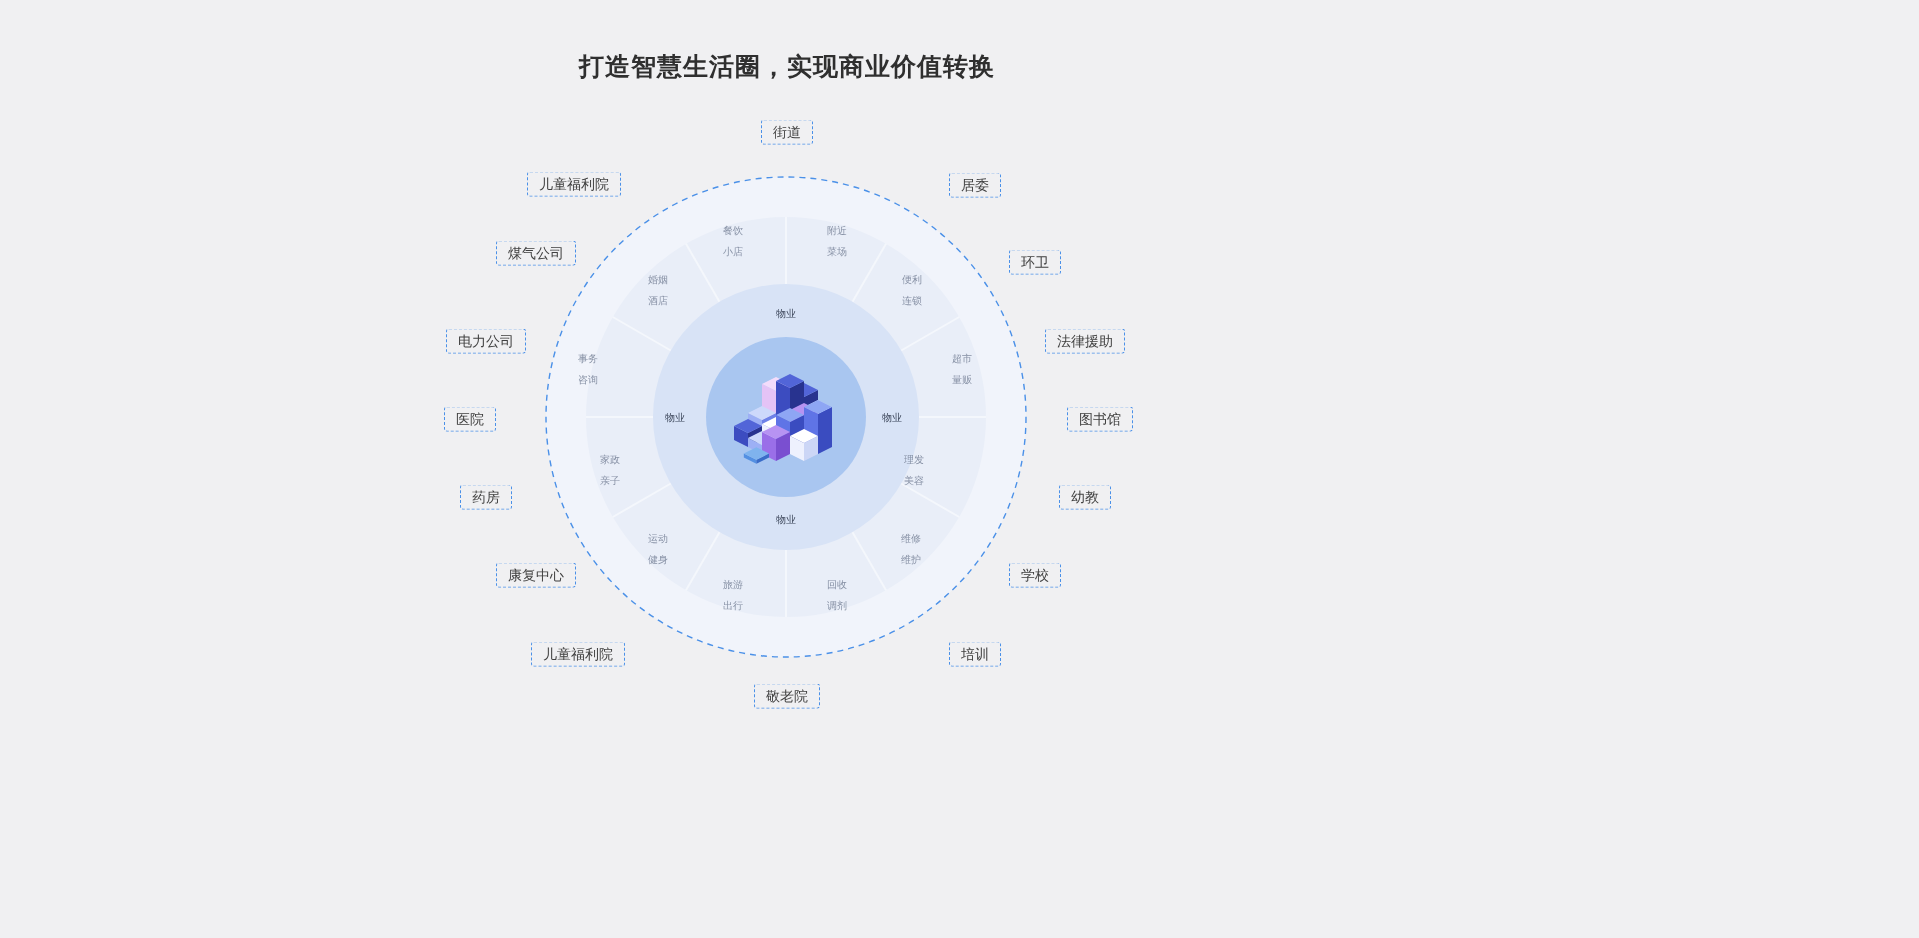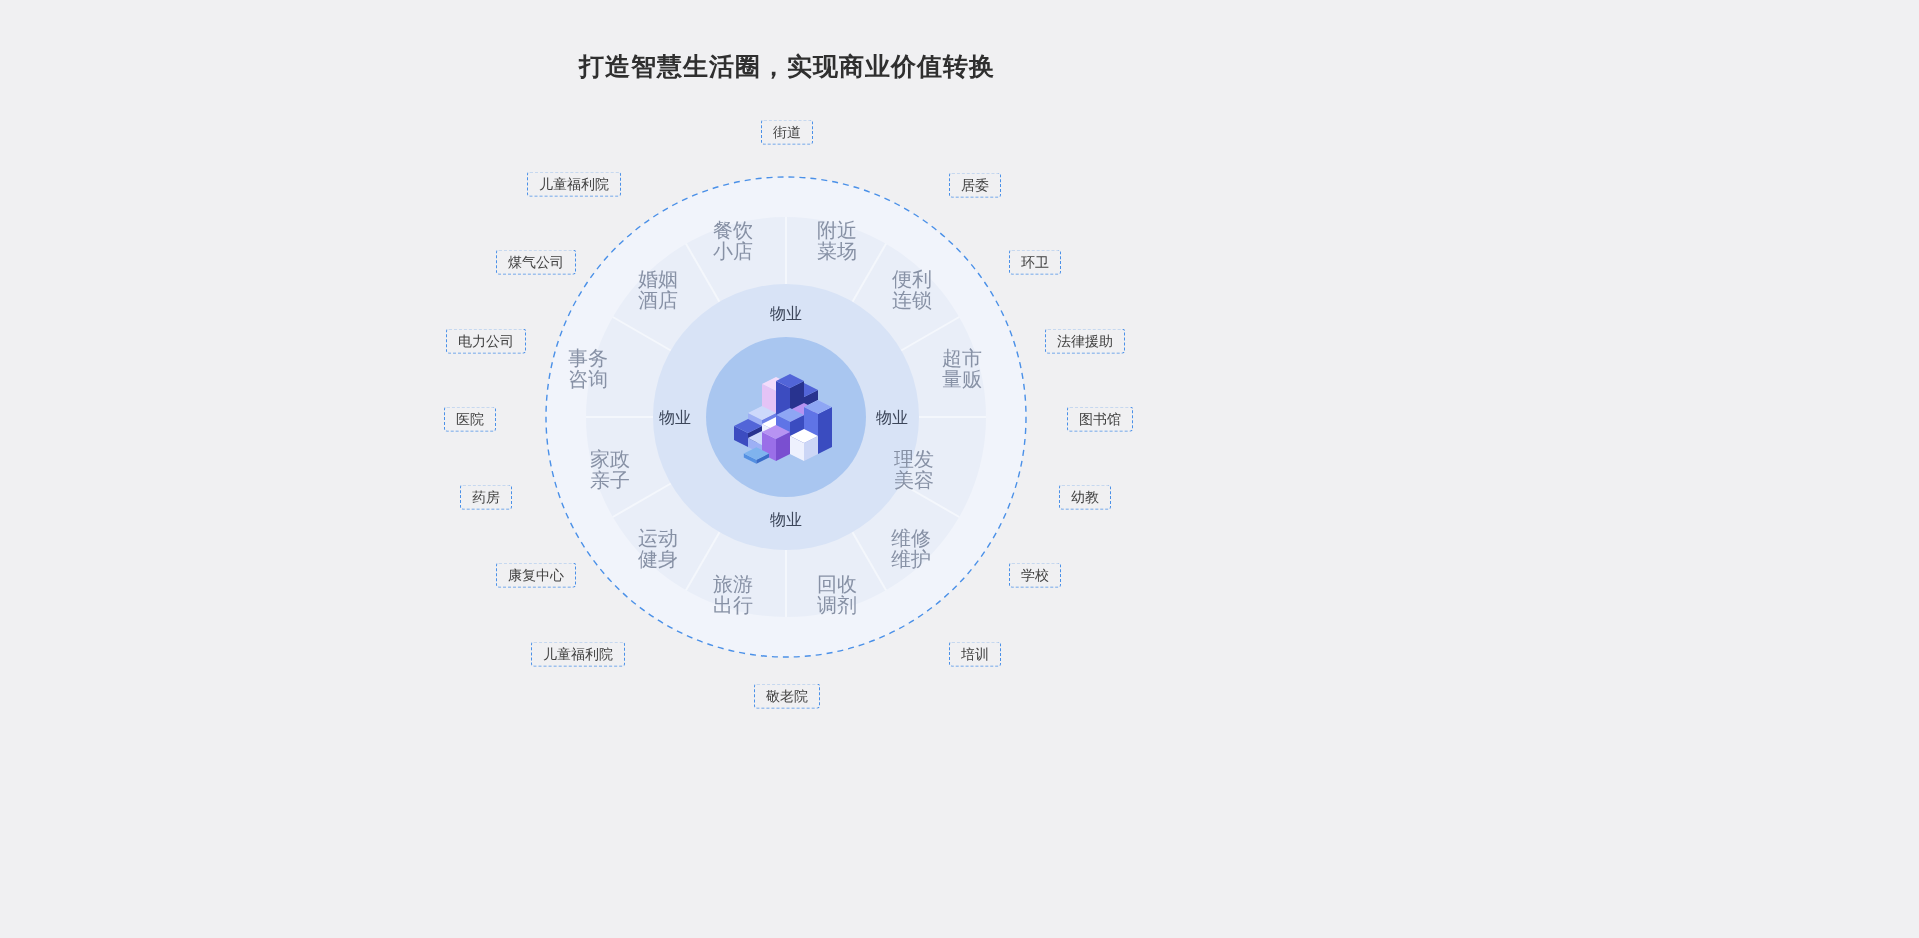--- a/index.html
+++ b/index.html
@@ -35,27 +35,27 @@
   .c-boundary{fill:none;stroke:var(--accent-blue);stroke-width:1.4;stroke-dasharray:6 5;}
   .dividers line{stroke:var(--divider-line);stroke-width:2;}
   .node{
     position:absolute;transform:translate(-50%,-50%);
     border:1px dashed var(--accent-blue);border-radius:3px;
     padding:4px 11px;font-size:14px;line-height:15px;
     color:var(--node-text);white-space:nowrap;background:transparent;
   }
   .segment-label{
     position:absolute;transform:translate(-50%,-50%);
-    text-align:center;font-size:20px;line-height:21px;
+    text-align:center;font-size:10px;line-height:21px;
     color:var(--segment-text);white-space:nowrap;
   }
   .segment-label span{display:block;}
   .property-label{
     position:absolute;transform:translate(-50%,-50%);
-    font-size:16px;color:var(--property-text);white-space:nowrap;
+    font-size:10px;color:var(--property-text);white-space:nowrap;
   }
 </style>
 </head>
 <body>
 
 <div class="stage">
 
   <h1 class="title">打造智慧生活圈，实现商业价值转换</h1>
 
   <svg class="rings" width="1919" height="938" viewBox="0 0 1919 938">
@@ -188,16 +188,16 @@
   <div class="node" style="left:1100px;top:419px">图书馆</div>
   <div class="node" style="left:1085px;top:497px">幼教</div>
   <div class="node" style="left:1035px;top:575px">学校</div>
   <div class="node" style="left:975px;top:654px">培训</div>
   <div class="node" style="left:787px;top:696px">敬老院</div>
   <div class="node" style="left:578px;top:654px">儿童福利院</div>
   <div class="node" style="left:536px;top:575px">康复中心</div>
   <div class="node" style="left:486px;top:497px">药房</div>
   <div class="node" style="left:470px;top:419px">医院</div>
   <div class="node" style="left:486px;top:341px">电力公司</div>
-  <div class="node" style="left:536px;top:262px">煤气公司</div>
+  <div class="node" style="left:536px;top:253px">煤气公司</div>
   <div class="node" style="left:574px;top:184px">儿童福利院</div>
 
 </div>
 
 </body></html>

